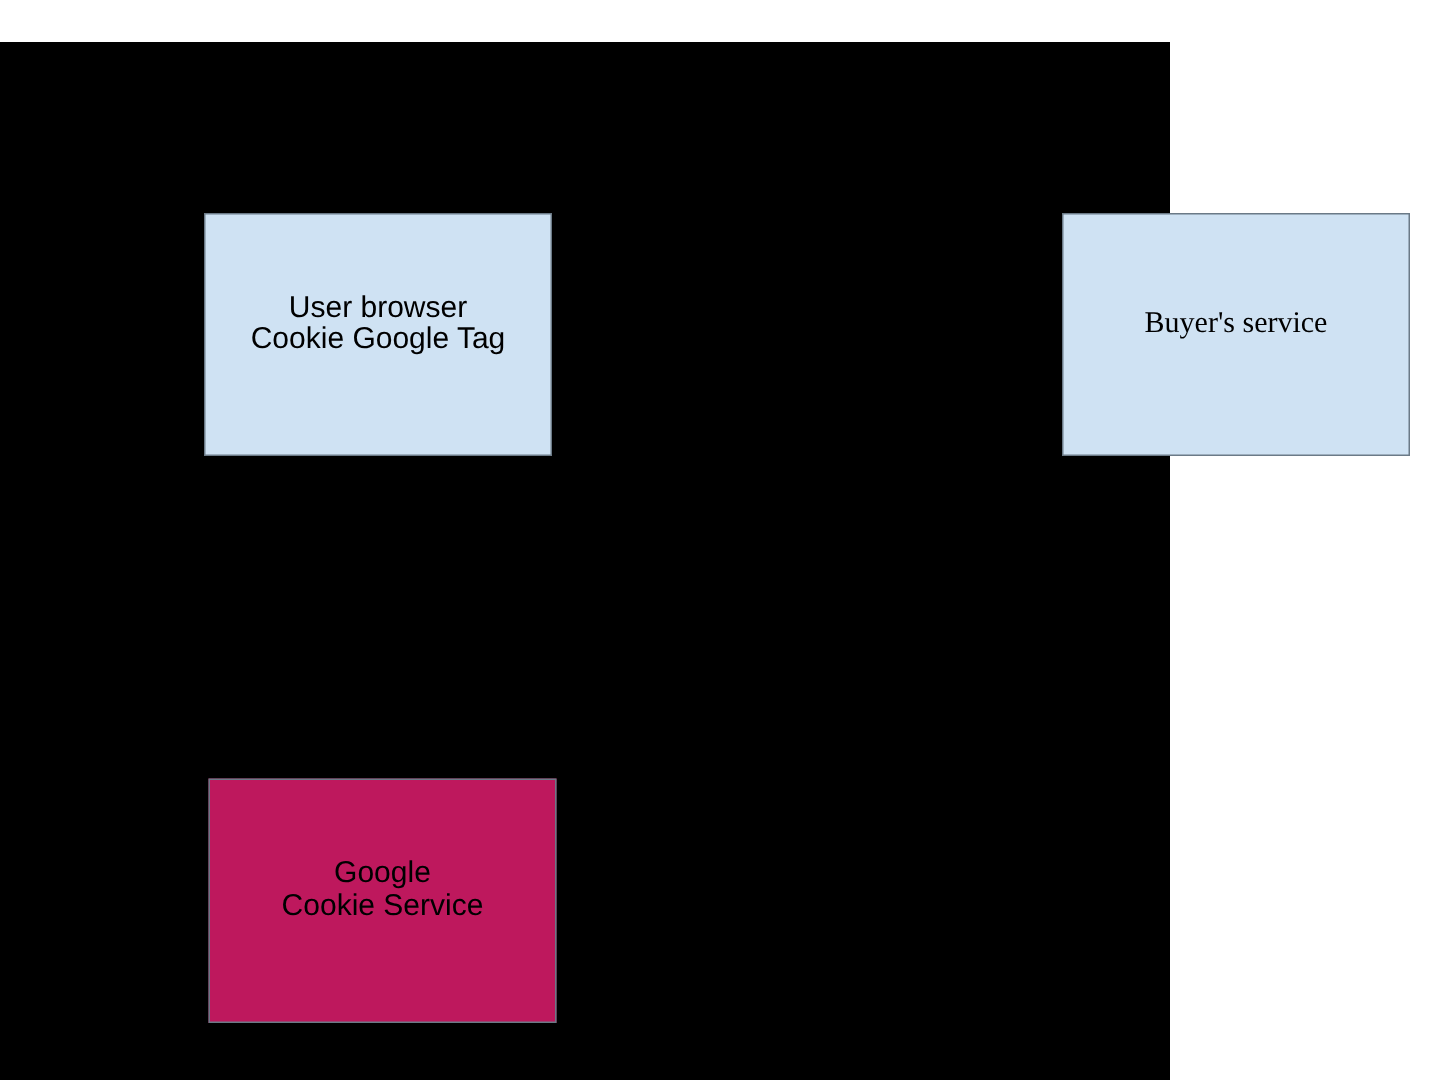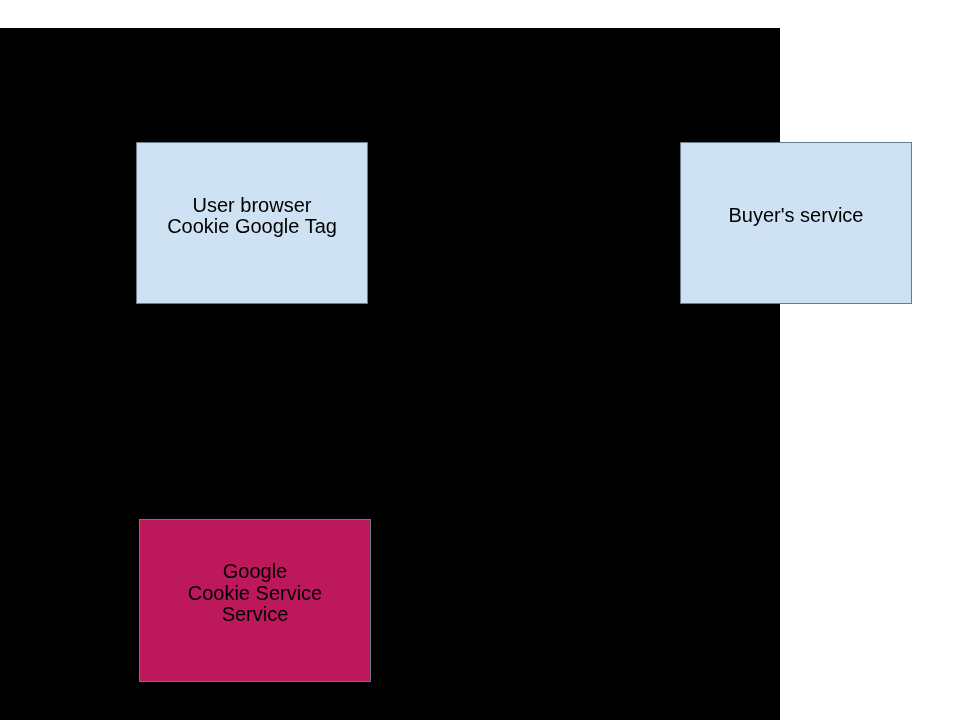--- a/index.html
+++ b/index.html
@@ -39,24 +39,25 @@
   .node-label .line {
     display: block;
   }
   #node-user-browser {
     left: 136px;
     top: 114px;
     width: 232px;
     height: 162px;
   }
   #node-buyers-service {
-    left: 680px;
+    left: 708px;
     top: 114px;
     width: 232px;
     height: 162px;
+    font-family: Liberation Serif, serif;
   }
   #node-google-cms {
     left: 139px;
     top: 491px;
     width: 232px;
     height: 163px;
   }
 </style>
 </head>
 <body>
@@ -73,17 +74,16 @@
   <div class="node" id="node-buyers-service" style="background: rgb(207, 226, 243); border-color: rgb(107, 122, 135);">
     <div class="node-label">
       <span class="line">Buyer's service</span>
     </div>
   </div>
 
   <div class="node" id="node-google-cms" style="background: #be185d; border-color: rgb(107, 122, 135);">
     <div class="node-label">
       <span class="line">Google</span>
       <span class="line">Cookie Service</span>
-      <span class="line">Service</span>
     </div>
   </div>
 
 </div>
 
 </body></html>

